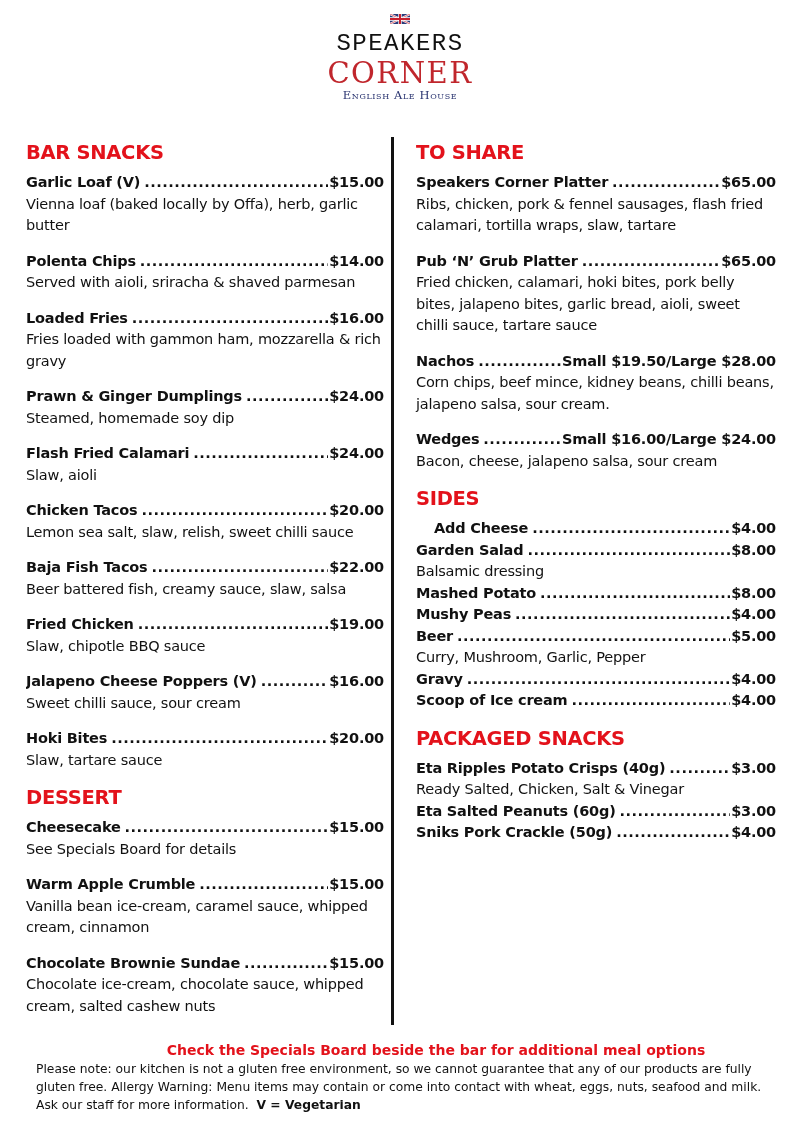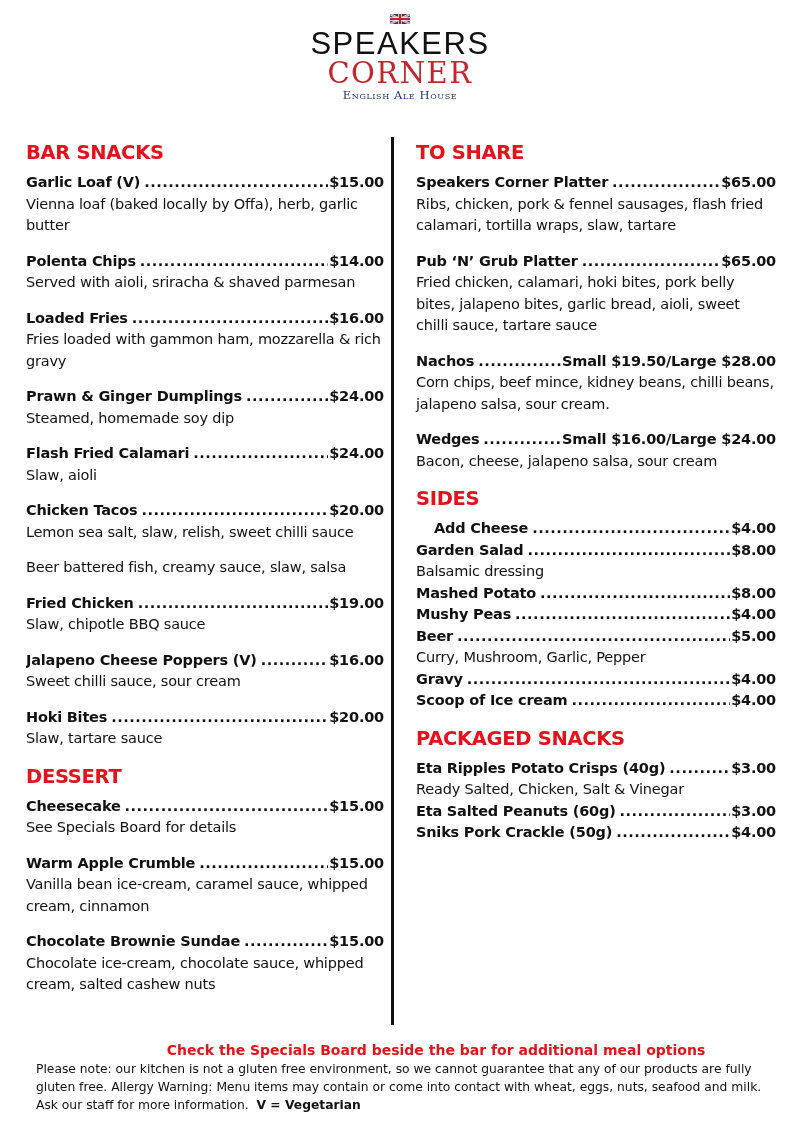--- a/index.html
+++ b/index.html
@@ -2,21 +2,21 @@
 <html><head>
 <meta charset="utf-8">
 <style>
   * { box-sizing: border-box; margin: 0; padding: 0; }
   html, body { width: 800px; height: 1132px; background: #ffffff; overflow: hidden; }
   body { position: relative; font-family: "DejaVu Sans", sans-serif; color: #111; }
 
   
   .logo { position: absolute; top: 14px; left: 0; width: 800px; text-align: center; }
   .flag { display: block; width: 22px; height: 10px; margin: 0 auto 3px auto; }
-  .logo-line1 { font-family: Liberation Sans, sans-serif; font-size: 31px; letter-spacing: 1.5px; color: #111; line-height: 34px; }
+  .logo-line1 { font-family: Liberation Mono, monospace; font-size: 24px; letter-spacing: 1.5px; color: #111; line-height: 34px; }
   .logo-line2 { font-family: "DejaVu Serif", serif; font-size: 29px; letter-spacing: 1.5px; color: #c0262c; line-height: 28px; margin-top: -2px; }
   .logo-line3 { font-family: "DejaVu Serif", serif; font-size: 11.5px; letter-spacing: 0.6px; color: #2a3470; line-height: 14px; margin-top: 1px; font-variant: small-caps; }
 
   
   .col { position: absolute; top: 140px; }
   .col-left { left: 26px; width: 358px; }
   .col-right { left: 416px; width: 360px; }
   .divider { position: absolute; left: 391px; top: 137px; width: 3px; height: 888px; background: #111; }
 
   .section-title { color: #e3121b; font-weight: bold; font-size: 19.5px; line-height: 26px; margin-bottom: 6px; letter-spacing: -0.3px; }
@@ -102,20 +102,25 @@
     </div>
     <div class="item">
       <div class="item-line">
           <span class="name">Chicken Tacos</span>
           <span class="dots"></span>
           <span class="price">$20.00</span>
         </div>
       <div class="desc">Lemon sea salt, slaw, relish, sweet chilli sauce</div>
     </div>
     <div class="item">
+      <div class="item-line">
+          <span class="name">Baja Fish Tacos</span>
+          <span class="dots"></span>
+          <span class="price">$22.00</span>
+        </div>
       <div class="desc">Beer battered fish, creamy sauce, slaw, salsa</div>
     </div>
     <div class="item">
       <div class="item-line">
           <span class="name">Fried Chicken</span>
           <span class="dots"></span>
           <span class="price">$19.00</span>
         </div>
       <div class="desc">Slaw, chipotle BBQ sauce</div>
     </div>

